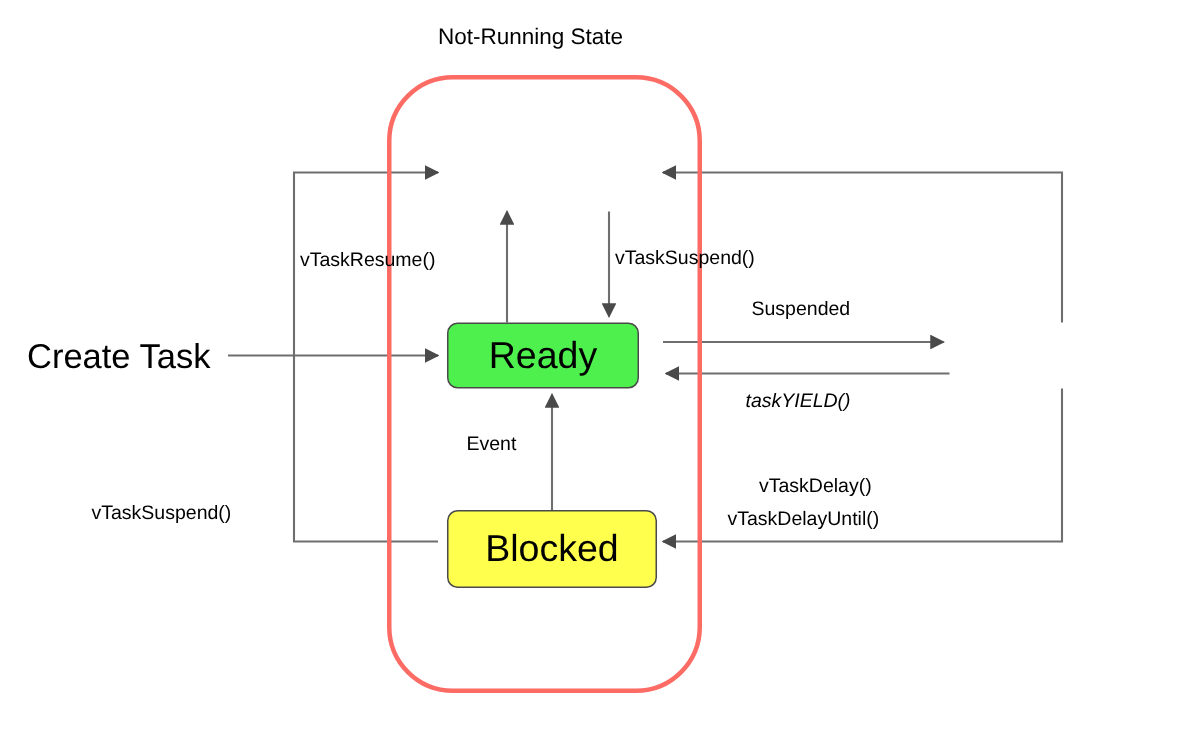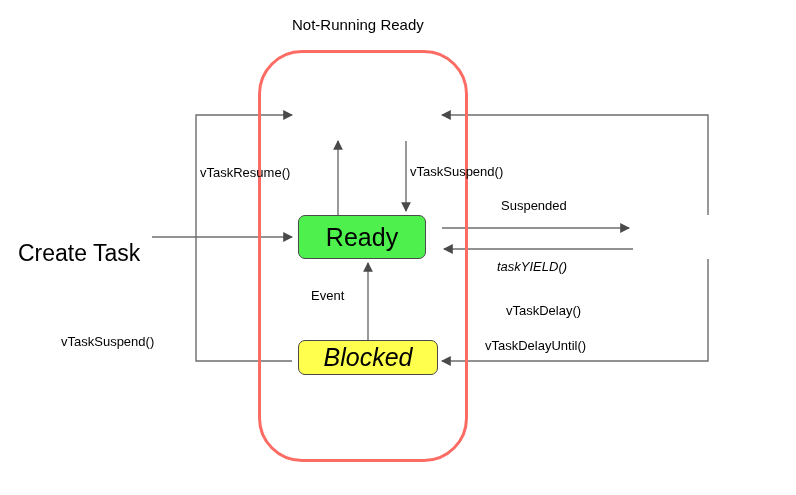--- a/index.html
+++ b/index.html
@@ -55,21 +55,21 @@
     z-index:2;
   }
 </style>
 </head>
 <body>
 
 <div id="canvas">
 
   <div class="group-box" style="left:258px;top:50px;width:210px;height:412px;"></div>
 
-  <div class="region-label" style="left:292px;top:16px;">Not-Running Ready</div>
+  <div class="region-label" style="left:292px;top:16px;">Not-Running State</div>
 
   <svg id="edges" viewBox="0 0 796 495" xmlns="http://www.w3.org/2000/svg">
     <defs>
       <marker id="ah" viewBox="0 0 10 10" refX="9" refY="5" markerWidth="7" markerHeight="7" orient="auto-start-reverse">
         <path d="M 0 0 L 10 5 L 0 10 z" fill="#4a4a4a"></path>
       </marker>
     </defs>
     <g stroke="#6e6e6e" stroke-width="1.4" fill="none">
 
       <path d="M 152 237 L 292 237" marker-end="url(#ah)"></path>
@@ -91,36 +91,36 @@
       <path d="M 708 215 L 708 115 L 442 115" marker-end="url(#ah)"></path>
 
     </g>
   </svg>
 
 
   <div class="node" style="left:298px;top:215px;width:128px;height:44px;background:#4ef04e;">
     <span>Ready</span>
   </div>
 
-  <div class="node" style="left:298px;top:340px;width:140px;height:35px;background:#ffff4d;font-style:italic;">
+  <div class="node" style="left:298px;top:340px;width:140px;height:52px;background:#ffff4d;">
     <span>Blocked</span>
   </div>
 
 
-  <div class="big-label" style="left:18px;top:224px;margin-top:16px;">Create Task</div>
+  <div class="big-label" style="left:18px;top:224px;">Create Task</div>
 
   <div class="edge-label" style="left:200px;top:165px;">vTaskResume()</div>
 
   <div class="edge-label" style="left:410px;top:164px;">vTaskSuspend()</div>
 
   <div class="edge-label" style="left:501px;top:198px;">Suspended</div>
 
   <div class="edge-label" style="left:497px;top:259px;font-style:italic;">taskYIELD()</div>
 
   <div class="edge-label" style="left:311px;top:288px;">Event</div>
 
-  <div class="edge-label" style="left:506px;top:303px;">vTaskDelay()</div>
+  <div class="edge-label" style="left:506px;top:316px;">vTaskDelay()</div>
 
   <div class="edge-label" style="left:485px;top:338px;">vTaskDelayUntil()</div>
 
   <div class="edge-label" style="left:61px;top:334px;">vTaskSuspend()</div>
 
 </div>
 
 </body></html>

